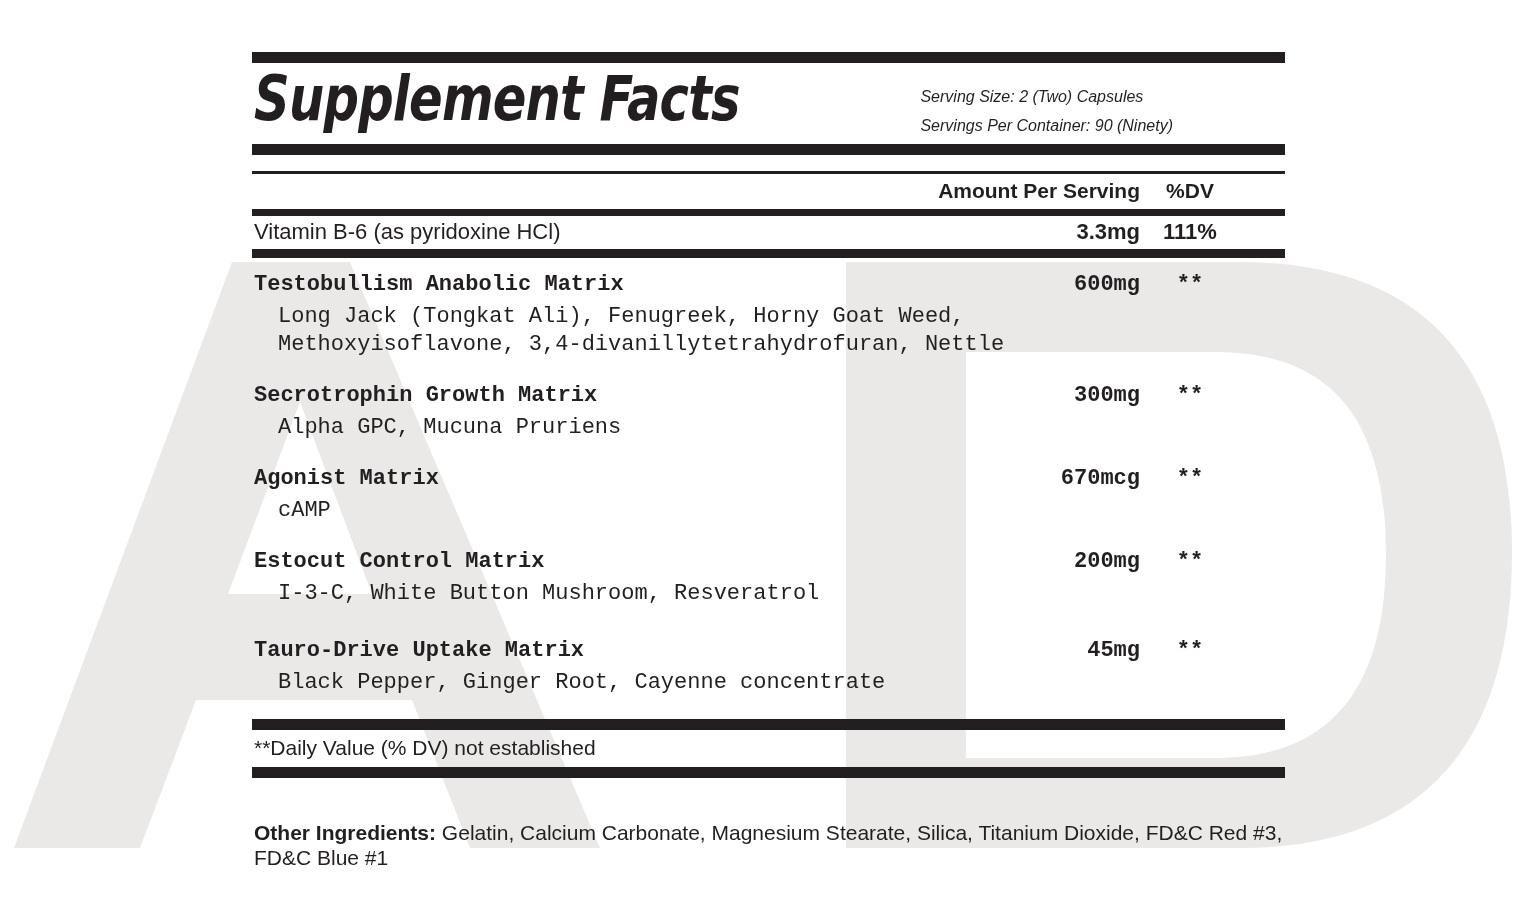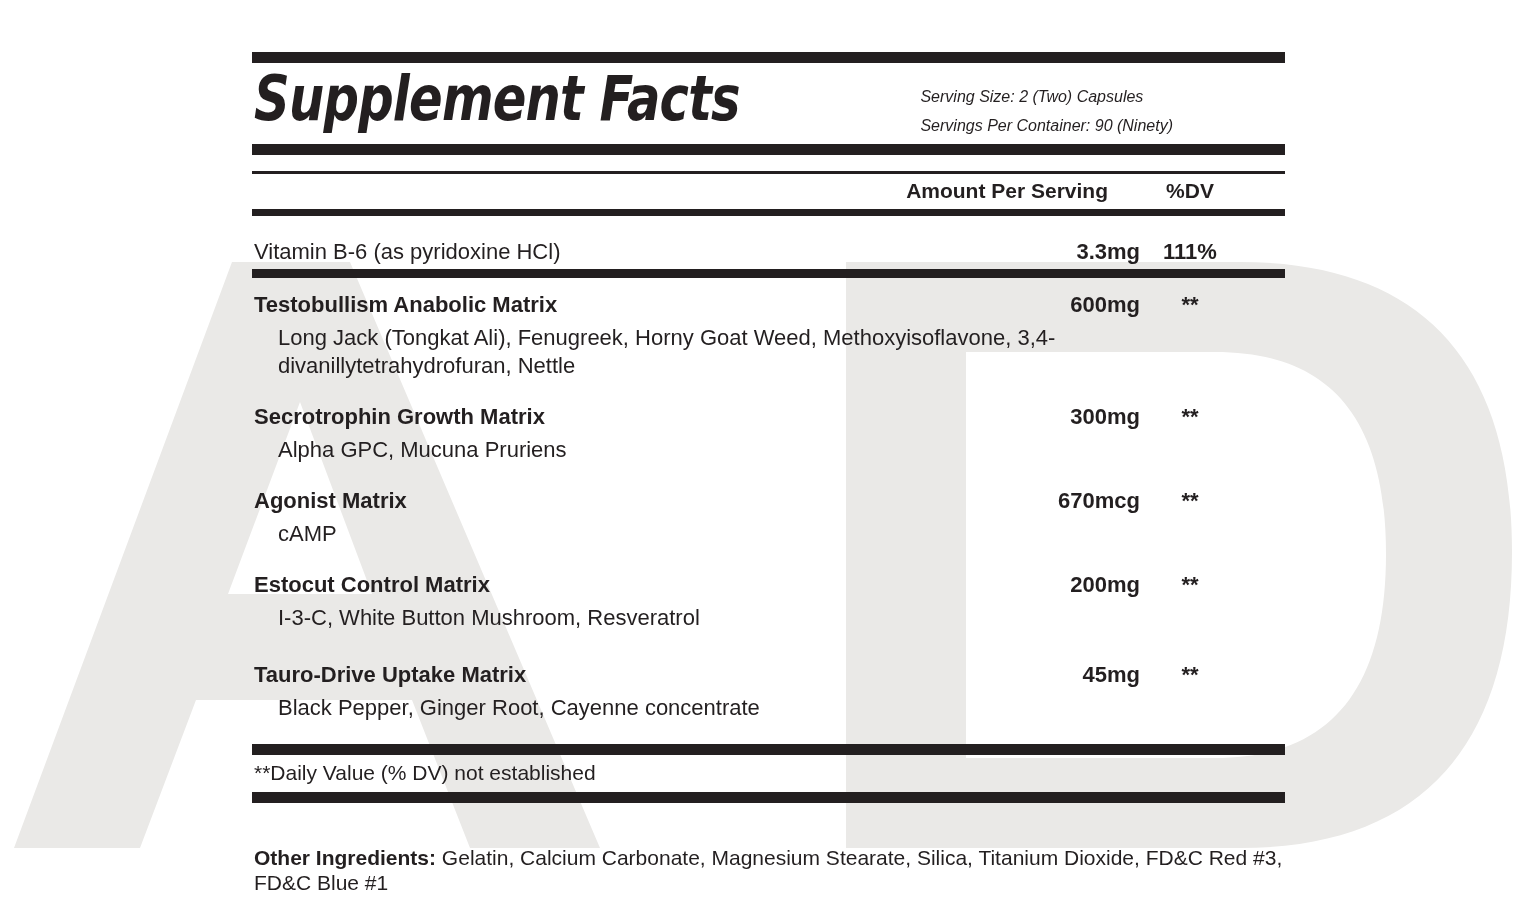--- a/index.html
+++ b/index.html
@@ -88,21 +88,20 @@
   }
 
   
   .col-head {
     display: flex;
     justify-content: flex-end;
     align-items: baseline;
     font-weight: 700;
     font-size: 21px;
     padding: 5px 0 6px 0;
-    gap: 32px;
   }
   .col-head .amt {
     width: 300px;
     text-align: right;
   }
   .col-head .dv {
     width: 100px;
     text-align: center;
     padding-right: 45px;
   }
@@ -116,36 +115,36 @@
   }
   .nrow .nname {
     flex: 1;
     white-space: nowrap;
   }
   .nrow .namt {
     width: 160px;
     text-align: right;
     font-weight: 700;
     font-size: 22px;
-    margin-top: 20px;
   }
   .nrow .ndv {
     width: 100px;
     text-align: center;
     font-weight: 700;
     font-size: 22px;
     padding-right: 45px;
   }
 
   
   .blends {
     padding-top: 14px;
   }
   .blend {
     margin-bottom: 24px;
+    font-family: Liberation Mono, monospace;
   }
   .blend:last-child {
     margin-bottom: 6px;
     margin-top: 30px;
   }
   .blend-head {
     display: flex;
     align-items: baseline;
     font-size: 22px;
   }

